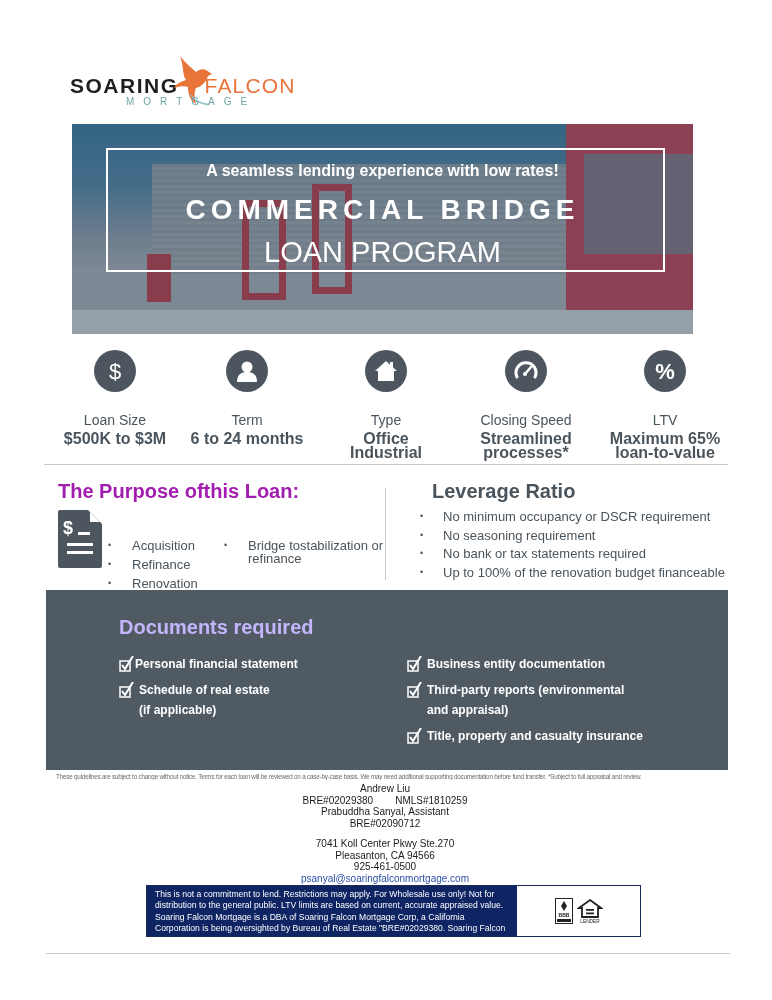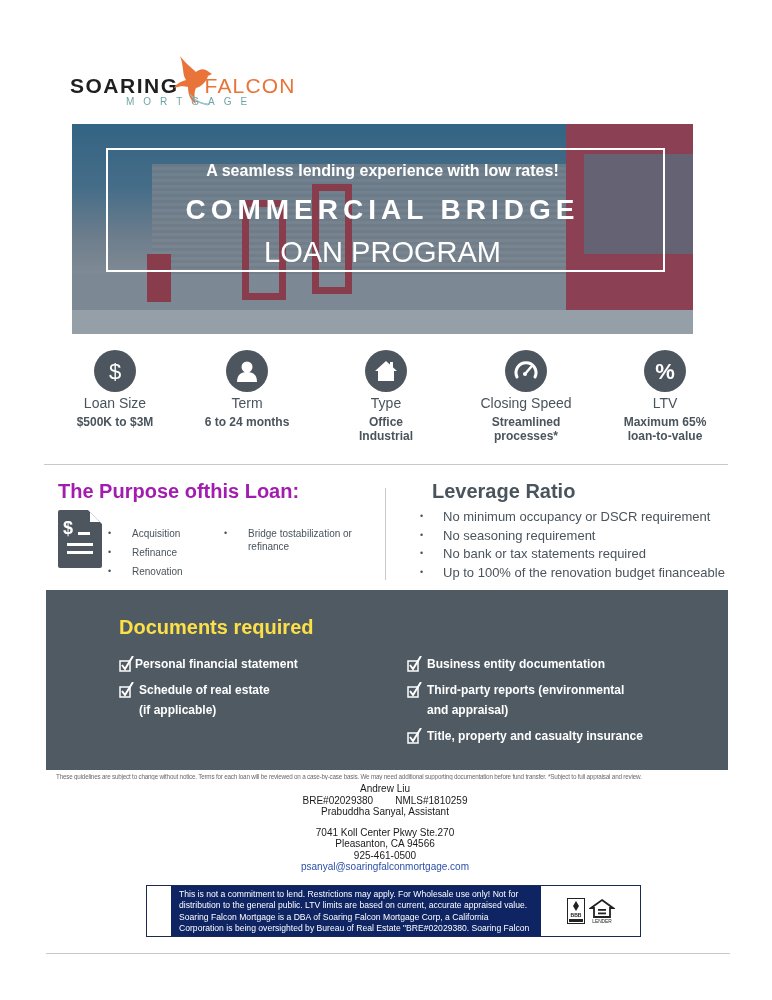--- a/index.html
+++ b/index.html
@@ -29,60 +29,60 @@
     .banner .overlay { position: absolute; inset: 0; background: rgba(60, 80, 100, 0.35); }
     .banner .frame { position: absolute; left: 34px; top: 24px; width: 559px; height: 124px; border: 2px solid #ffffff; }
     .banner .tagline { position: absolute; left: 0; right: 0; top: 38px; text-align: center; color: #ffffff; font-size: 16px; font-weight: bold; }
     .banner .title1 { position: absolute; left: 0; right: 0; top: 70px; text-align: center; color: #ffffff; font-size: 28px; font-weight: bold; letter-spacing: 5px; }
     .banner .title2 { position: absolute; left: 0; right: 0; top: 112px; text-align: center; color: #ffffff; font-size: 29px; font-weight: normal; }
 
     
     .features { position: absolute; left: 50px; top: 350px; width: 680px; height: 110px; }
     .feature { position: absolute; top: 0; width: 140px; text-align: center; }
     .feature .circle { width: 42px; height: 42px; border-radius: 50%; background: #4d565e; margin: 0 auto; display: flex; align-items: center; justify-content: center; color: #fff; }
-    .feature .ftitle { font-size: 14px; color: #4a545c; margin-top: 3px; }
-    .feature .fval { font-size: 12px; font-weight: bold; color: #4a545c; margin-top: 4px; line-height: 14px; }
+    .feature .ftitle { font-size: 14px; color: #4a545c; margin-top: 20px; }
+    .feature .fval { font-size: 16px; font-weight: bold; color: #4a545c; margin-top: 4px; line-height: 14px; }
 
     .hr1 { position: absolute; left: 44px; top: 464px; width: 684px; height: 1px; background: #c9c9c9; }
     .vr { position: absolute; left: 385px; top: 488px; width: 1px; height: 92px; background: #c9c9c9; }
 
     
     .purpose-title { position: absolute; left: 58px; top: 480px; font-size: 20px; font-weight: bold; color: #a21caf; }
     .doc-icon { position: absolute; left: 58px; top: 510px; width: 44px; height: 58px; }
-    .plist { position: absolute; top: 527px; list-style: none; font-size: 10px; color: #4a545c; }
+    .plist { position: absolute; top: 539px; list-style: none; font-size: 13px; color: #4a545c; }
     .plist li { position: relative; padding-left: 24px; margin-bottom: 6px; line-height: 13px; }
     .plist li::before { content: "•"; position: absolute; left: 0; top: 0; font-size: 9px; }
     .plist.col1 { left: 108px; }
     .plist.col2 { left: 224px; width: 160px; }
 
     .leverage-title { position: absolute; left: 432px; top: 480px; font-size: 20px; font-weight: bold; color: #4a545c; text-align: center; }
     .llist { position: absolute; left: 420px; top: 510px; list-style: none; font-size: 13px; color: #4a545c; }
     .llist li { position: relative; padding-left: 23px; margin-bottom: 5.6px; line-height: 13px; }
     .llist li::before { content: "•"; position: absolute; left: 0; top: 0; font-size: 9px; }
 
     
     .docs { position: absolute; left: 46px; top: 590px; width: 682px; height: 180px; background: #4f5a62; }
-    .docs-title { position: absolute; left: 73px; top: 26px; font-size: 20px; font-weight: bold; color: #fde047; }
+    .docs-title { position: absolute; left: 73px; top: 26px; font-size: 20px; font-weight: bold; color: #c4b5fd; }
     .dlist { position: absolute; list-style: none; color: #ffffff; font-size: 12px; font-weight: bold; }
     .dlist li { position: relative; padding-left: 20px; line-height: 20px; }
     .dlist .chk { position: absolute; left: 0; top: 2px; width: 15px; height: 16px; }
     .dlist.c1 { left: 73px; top: 64px; width: 270px; }
     .dlist.c2 { left: 361px; top: 64px; width: 300px; }
 
     .fine { position: absolute; left: 56px; top: 773px; width: 670px; font-size: 6.3px; color: #6a6a6a; white-space: nowrap; overflow: hidden; letter-spacing: -0.2px; }
 
     
     .contact { position: absolute; left: 200px; top: 783px; width: 370px; text-align: center; font-size: 10px; color: #1a1a1a; line-height: 11.5px; }
     .contact .gap { height: 9px; }
     .contact .bre-row span + span { margin-left: 22px; }
     .contact .email { color: #2c4fa8; }
 
     
     .disclaimer { position: absolute; left: 146px; top: 885px; width: 495px; height: 52px; border: 1px solid #1b2a55; display: flex; }
-    .disclaimer .dtext { width: 370px; background: #0e2463; color: #ffffff; font-size: 8.6px; line-height: 11.4px; padding: 3px 6px 2px 8px; margin-left: 24px; }
+    .disclaimer .dtext { width: 370px; background: #0e2463; color: #ffffff; font-size: 8.6px; line-height: 11.4px; padding: 3px 6px 2px 8px; }
     .disclaimer .badges { flex: 1; background: #ffffff; display: flex; align-items: center; justify-content: center; gap: 4px; }
     .hr2 { position: absolute; left: 46px; top: 953px; width: 684px; height: 1px; background: #c9c9c9; }
   </style>
 </head>
 <body>
 
 <div class="logo">
   <div class="brand-line">
     <span class="soaring">SOARING</span><span class="falcon">FALCON</span>
   </div>
@@ -247,20 +247,21 @@
 </div>
 
 <div class="fine">These guidelines are subject to change without notice. Terms for each loan will be reviewed on a case-by-case basis. We may need additional supporting documentation before fund transfer. *Subject to full appraisal and review.</div>
 
 <div class="contact">
   <div>Andrew Liu</div>
   <div class="bre-row">
     <span>BRE#02029380</span><span>NMLS#1810259</span>
   </div>
   <div>Prabuddha Sanyal, Assistant</div>
+  <div>BRE#02090712</div>
   <div class="gap"></div>
   <div>7041 Koll Center Pkwy Ste.270</div>
   <div>Pleasanton, CA 94566</div>
   <div>925-461-0500</div>
   <div class="email">psanyal@soaringfalconmortgage.com</div>
 </div>
 
 <div class="disclaimer">
   <div class="dtext">This is not a commitment to lend. Restrictions may apply. For Wholesale use only! Not for distribution to the general public. LTV limits are based on current, accurate appraised value. Soaring Falcon Mortgage is a DBA of Soaring Falcon Mortgage Corp, a California Corporation is being oversighted by Bureau of Real Estate  "BRE#02029380. Soaring Falcon Mortgage NMLS#1810259</div>
   <div class="badges">

